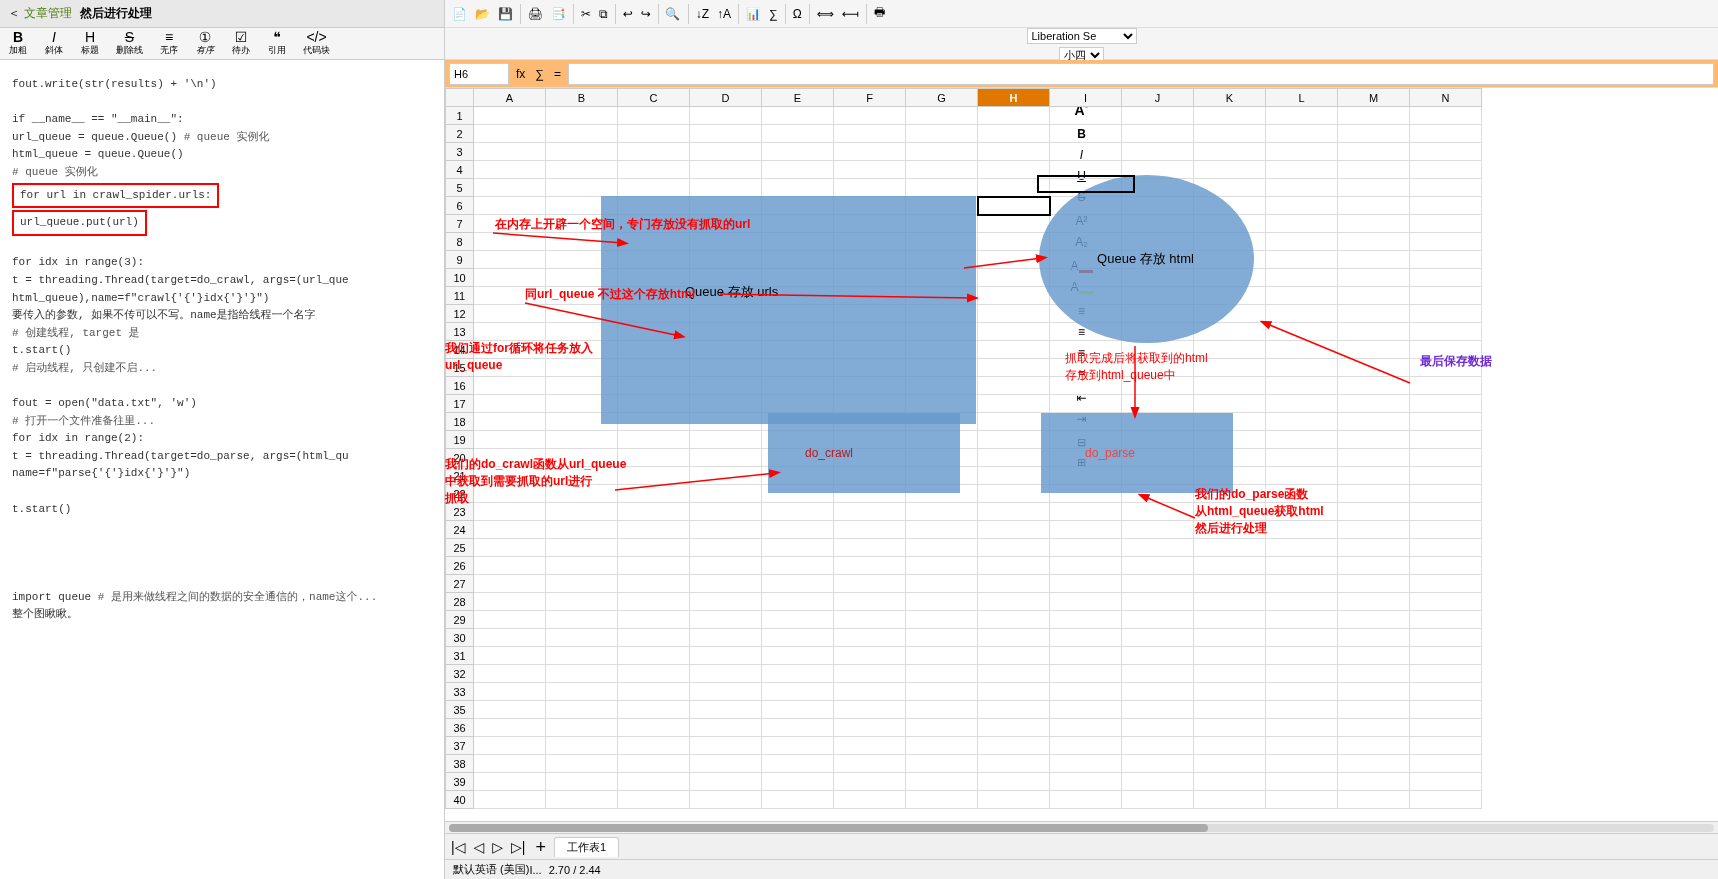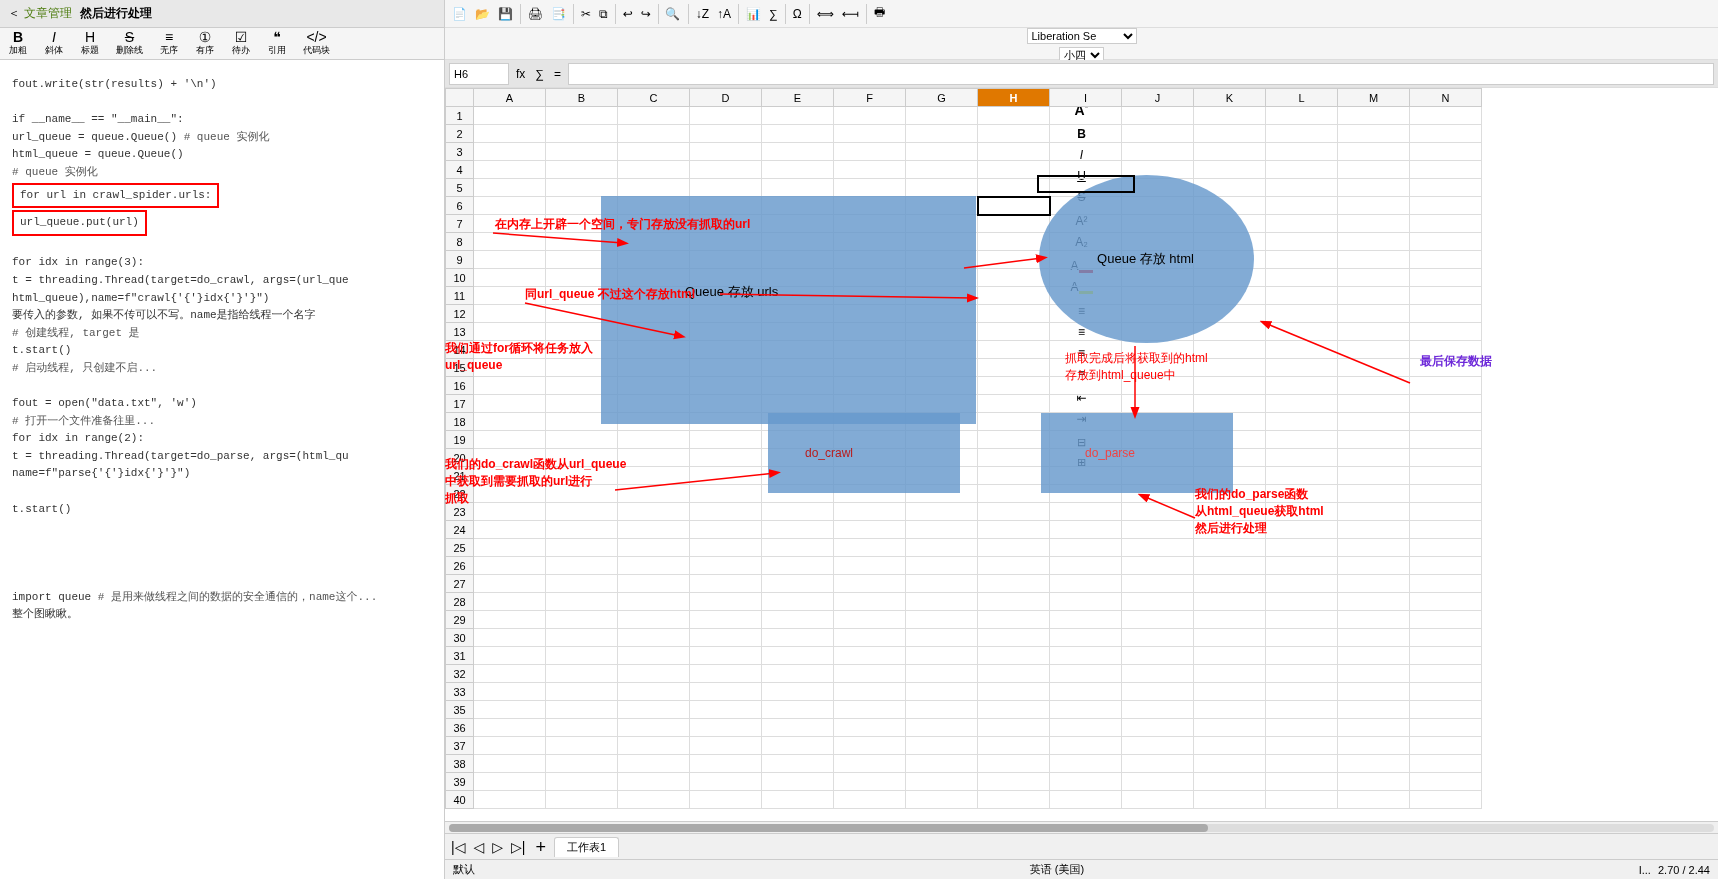--- a/index.html
+++ b/index.html
@@ -134,21 +134,21 @@
       height: 22px;
       border: 1px solid #ccc;
       font-size: 11px;
       padding: 0 4px;
       background: white;
     }
 
     
     .formula-bar {
       height: 28px;
-      background: #e5e5e5;
+      background: #fdba74;
       border-bottom: 1px solid #ddd;
       display: flex;
       align-items: center;
       padding: 0 4px;
       gap: 4px;
     }
     .formula-input {
       flex: 1;
       height: 22px;
       border: 1px solid #ccc;
@@ -238,21 +238,20 @@
       line-height: 1;
     }
 
     
     .status-bar {
       height: 20px;
       background: #f0f0f0;
       border-top: 1px solid #ccc;
       display: flex;
       align-items: center;
-      justify-content: space-between;
       padding: 0 8px;
       font-size: 11px;
     }
 
     .grid-wrapper {
       position: relative;
     }
 
     .left-code-content {
       font-family: 'Courier New', monospace;
@@ -297,21 +296,21 @@
     <div class="toolbar-btn">
       <span class="toolbar-btn-icon"><s>S</s></span>
       <span style="font-size:9px;">删除线</span>
     </div>
     <div class="toolbar-btn">
       <span class="toolbar-btn-icon">≡</span>
       <span style="font-size:9px;">无序</span>
     </div>
     <div class="toolbar-btn">
       <span class="toolbar-btn-icon">①</span>
-      <span style="font-size:9px;">有序</span>
+      <span style="font-size:9px;font-style:italic;">有序</span>
     </div>
     <div class="toolbar-btn">
       <span class="toolbar-btn-icon">☑</span>
       <span style="font-size:9px;">待办</span>
     </div>
     <div class="toolbar-btn">
       <span class="toolbar-btn-icon">❝</span>
       <span style="font-size:9px;">引用</span>
     </div>
     <div class="toolbar-btn">

